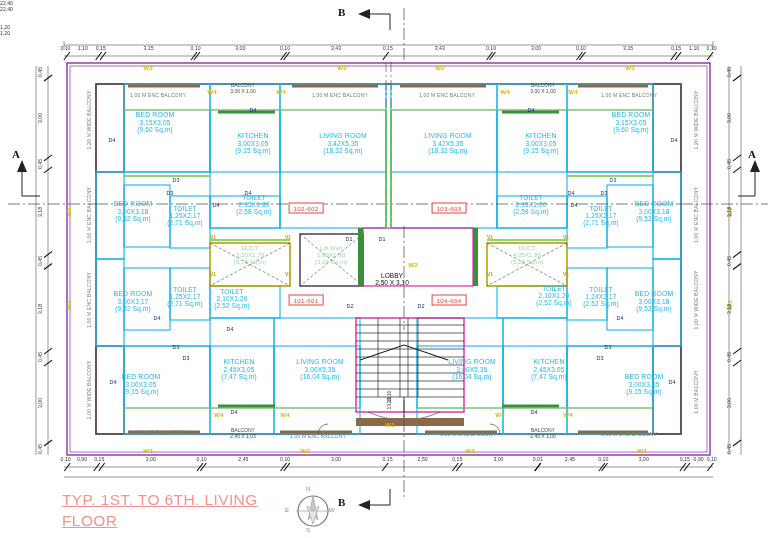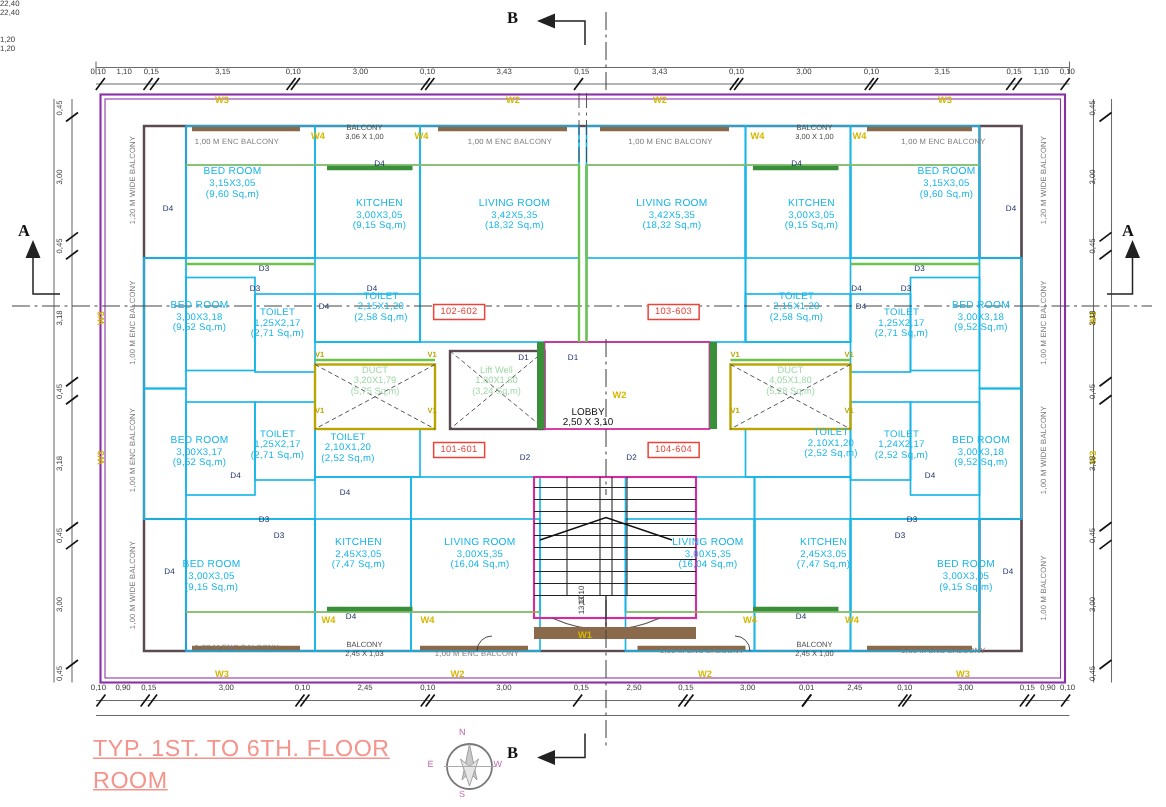--- a/index.html
+++ b/index.html
@@ -478,16 +478,16 @@
 
   <div class="dim" style="left:386px;top:33px">22,40</div>
   <div class="dim" style="left:386px;top:480px">22,40</div>
   <div class="dim" style="left:18px;top:252px;transform:rotate(-90deg)">13,10</div>
   <div class="dim" style="left:742px;top:252px;transform:rotate(-90deg)">13,10</div>
 
   <div class="dim" style="left:366px;top:404px">1,20</div>
   <div class="dim" style="left:420px;top:404px">1,20</div>
 
   <div class="title" style="left:62px;top:490px">
-    <u>TYP. 1ST. TO 6TH. FLOOR</u><br>
-    <u>ROOM</u>
+    <u>TYP. 1ST. TO 6TH. LIVING</u><br>
+    <u>FLOOR</u>
   </div>
 </div>
 
 </body></html>

